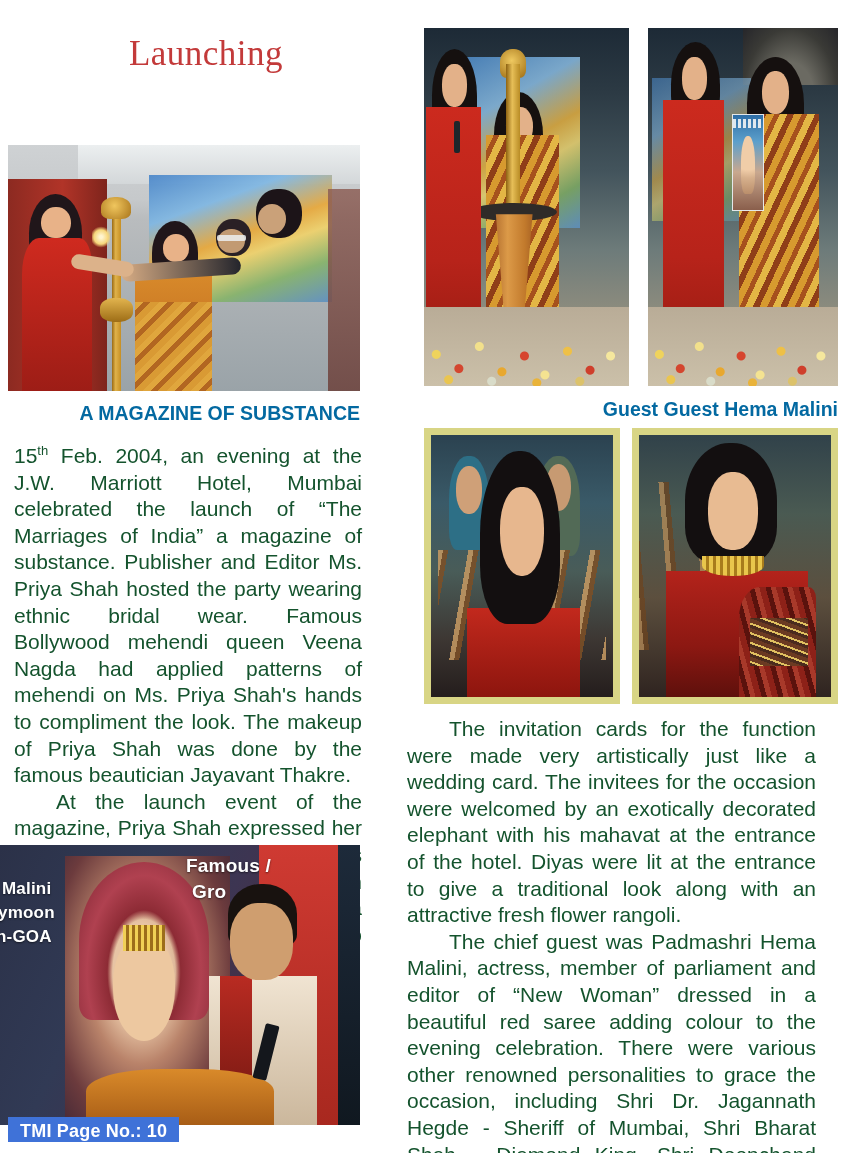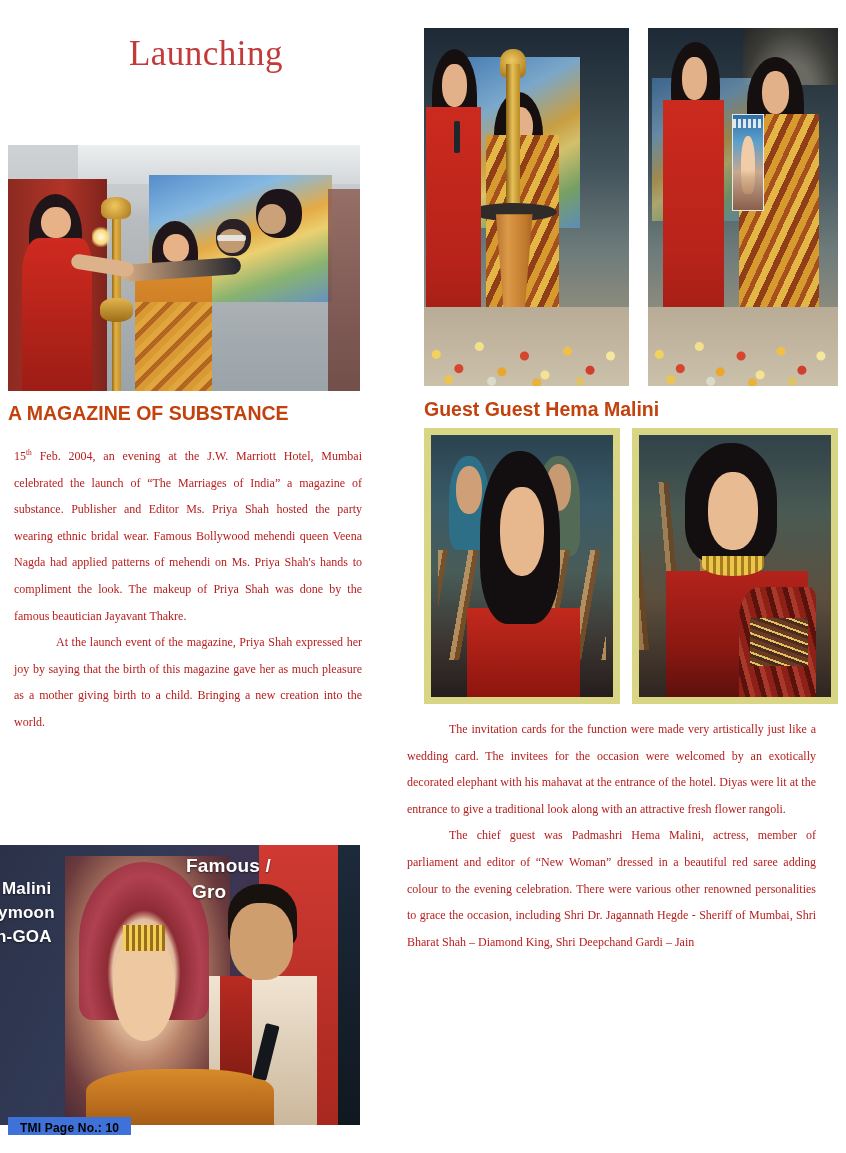--- a/index.html
+++ b/index.html
@@ -24,34 +24,34 @@
     color: #c33a3a;
     font-family: "Liberation Serif", "DejaVu Serif", serif;
     line-height: 1.0;
     letter-spacing: 0.5px;
   }
   .masthead .line1 { font-size: 35px; display:block; }
   .masthead .line2 { font-size: 35px; display:block; margin-top: 8px; }
 
   
   .sechead {
-    color: #c2410c;
+    color: #0369a1;
     font-family: "Liberation Sans", "DejaVu Sans", sans-serif;
     font-weight: bold;
-    text-align: left;
+    text-align: right;
   }
 
   
   .body-col {
     position: absolute;
-    font-family: Liberation Serif, serif;
-    font-size: 12px;
+    font-family: Liberation Sans, sans-serif;
+    font-size: 21px;
     line-height: 26.6px;
     text-align: justify;
-    color: #b91c1c;
+    color: #14532d;
   }
   .body-col p { text-indent: 0; margin: 0; }
   .body-col p.indent { text-indent: 42px; }
   .body-col p + p { margin-top: 0px; }
   sup { font-size: 0.62em; vertical-align: super; line-height: 0; }
 
   
   .photo { position: absolute; overflow: hidden; background: #2a2a38; }
   .framed {
     position: absolute;
@@ -59,24 +59,24 @@
     padding: 7px;
     overflow: hidden;
   }
   .framed > .inner { width: 100%; height: 100%; overflow: hidden; position: relative; }
 
   
   .page-badge {
     position: absolute;
     left: 8px; top: 1117px;
     background: #3f72d8;
-    color: #000000;
+    color: #ffffff;
     font-family: "Liberation Sans", "DejaVu Sans", sans-serif;
     font-weight: bold;
-    font-size: 12px;
+    font-size: 18px;
     padding: 4px 12px 0 12px;
     letter-spacing: 0.2px;
     white-space: nowrap;
   }
 
   
   .scene { position: absolute; inset: 0; }
 
   
   .face { position:absolute; border-radius:48% 48% 46% 46%; background:#e8b288; }

